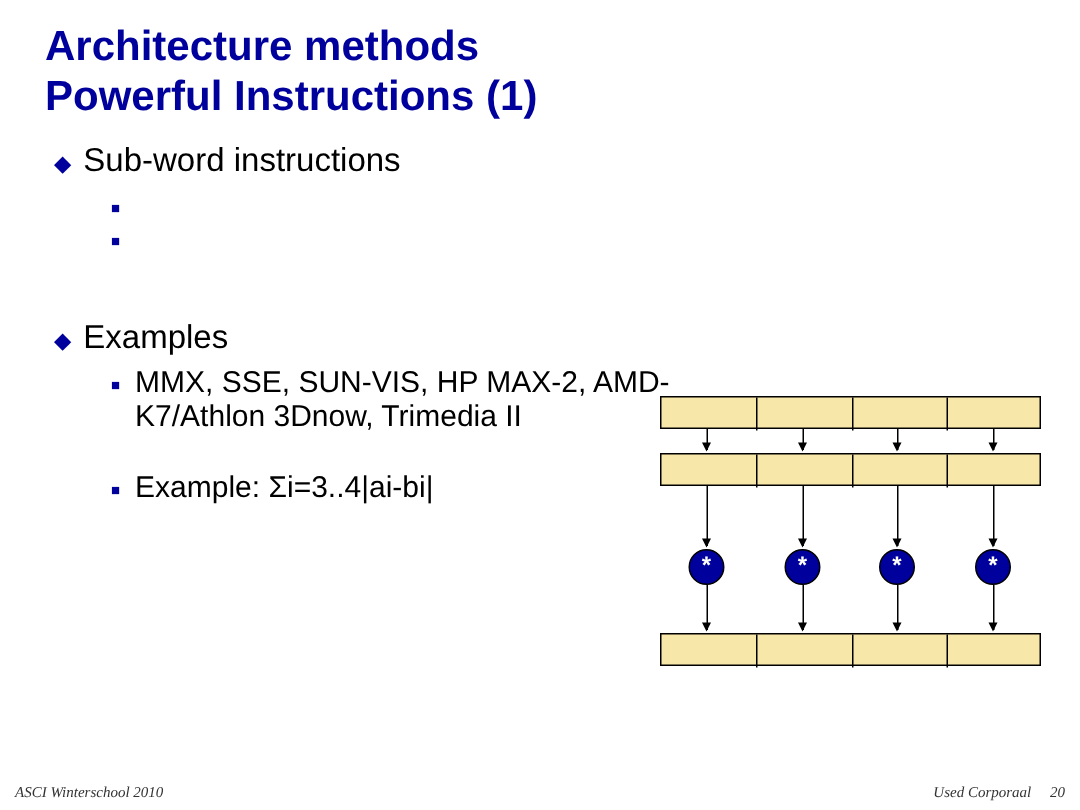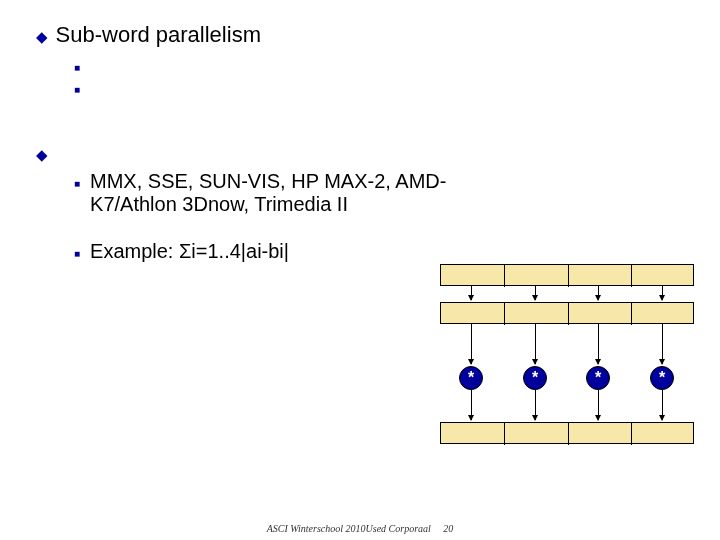--- a/index.html
+++ b/index.html
@@ -33,21 +33,21 @@
     font-size: 20px;
     color: #000;
     max-width: 380px;
   }
   .bullet-l2 .marker {
     color: #00009c; font-size: 10px; margin-right: 10px; margin-top: 8px;
   }
   .spacer { height: 34px; }
   .footer {
     position: absolute; bottom: 6px; left: 0; right: 0;
-    display: flex; justify-content: center;
+    display: flex; justify-content: space-between;
     font-size: 10px; color: #333;
     padding: 0 10px;
     font-style: italic;
     font-family: "Times New Roman", serif;
   }
   .footer .pagenum { font-style: italic; margin-left: 10px; }
   .diagram {
     position: absolute;
     right: 26px;
     top: 264px;
@@ -75,45 +75,50 @@
     content: ""; position: absolute; left: -3px; bottom: -1px;
     border-left: 3.5px solid transparent;
     border-right: 3.5px solid transparent;
     border-top: 6px solid #000;
   }
 </style>
 </head>
 <body>
 
 <div class="slide">
+  <div class="title">
+    <span>Architecture methods</span><br>
+    <span>Powerful Instructions (1)</span>
+  </div>
 
   <div class="bullet-l1">
     <span class="marker">◆</span>
-    <span>Sub-word parallelism</span>
+    <span>Sub-word instructions</span>
   </div>
   <div class="bullet-l2">
     <span class="marker">■</span>
   </div>
   <div class="bullet-l2">
     <span class="marker">■</span>
   </div>
 
   <div class="spacer"></div>
 
   <div class="bullet-l1">
     <span class="marker">◆</span>
+    <span>Examples</span>
   </div>
   <div class="bullet-l2">
     <span class="marker">■</span>
     <span>MMX, SSE, SUN-VIS, HP MAX-2, AMD-K7/Athlon 3Dnow, Trimedia II</span>
   </div>
   <div style="height:18px"></div>
   <div class="bullet-l2">
     <span class="marker">■</span>
-    <span>Example: Σi=1..4|ai-bi|</span>
+    <span>Example: Σi=3..4|ai-bi|</span>
   </div>
 </div>
 
 <div class="diagram">
 
   <div class="bar" style="top:0;">
     <div class="vline" style="left:63px"></div>
     <div class="vline" style="left:127px"></div>
     <div class="vline" style="left:190px"></div>
   </div>

